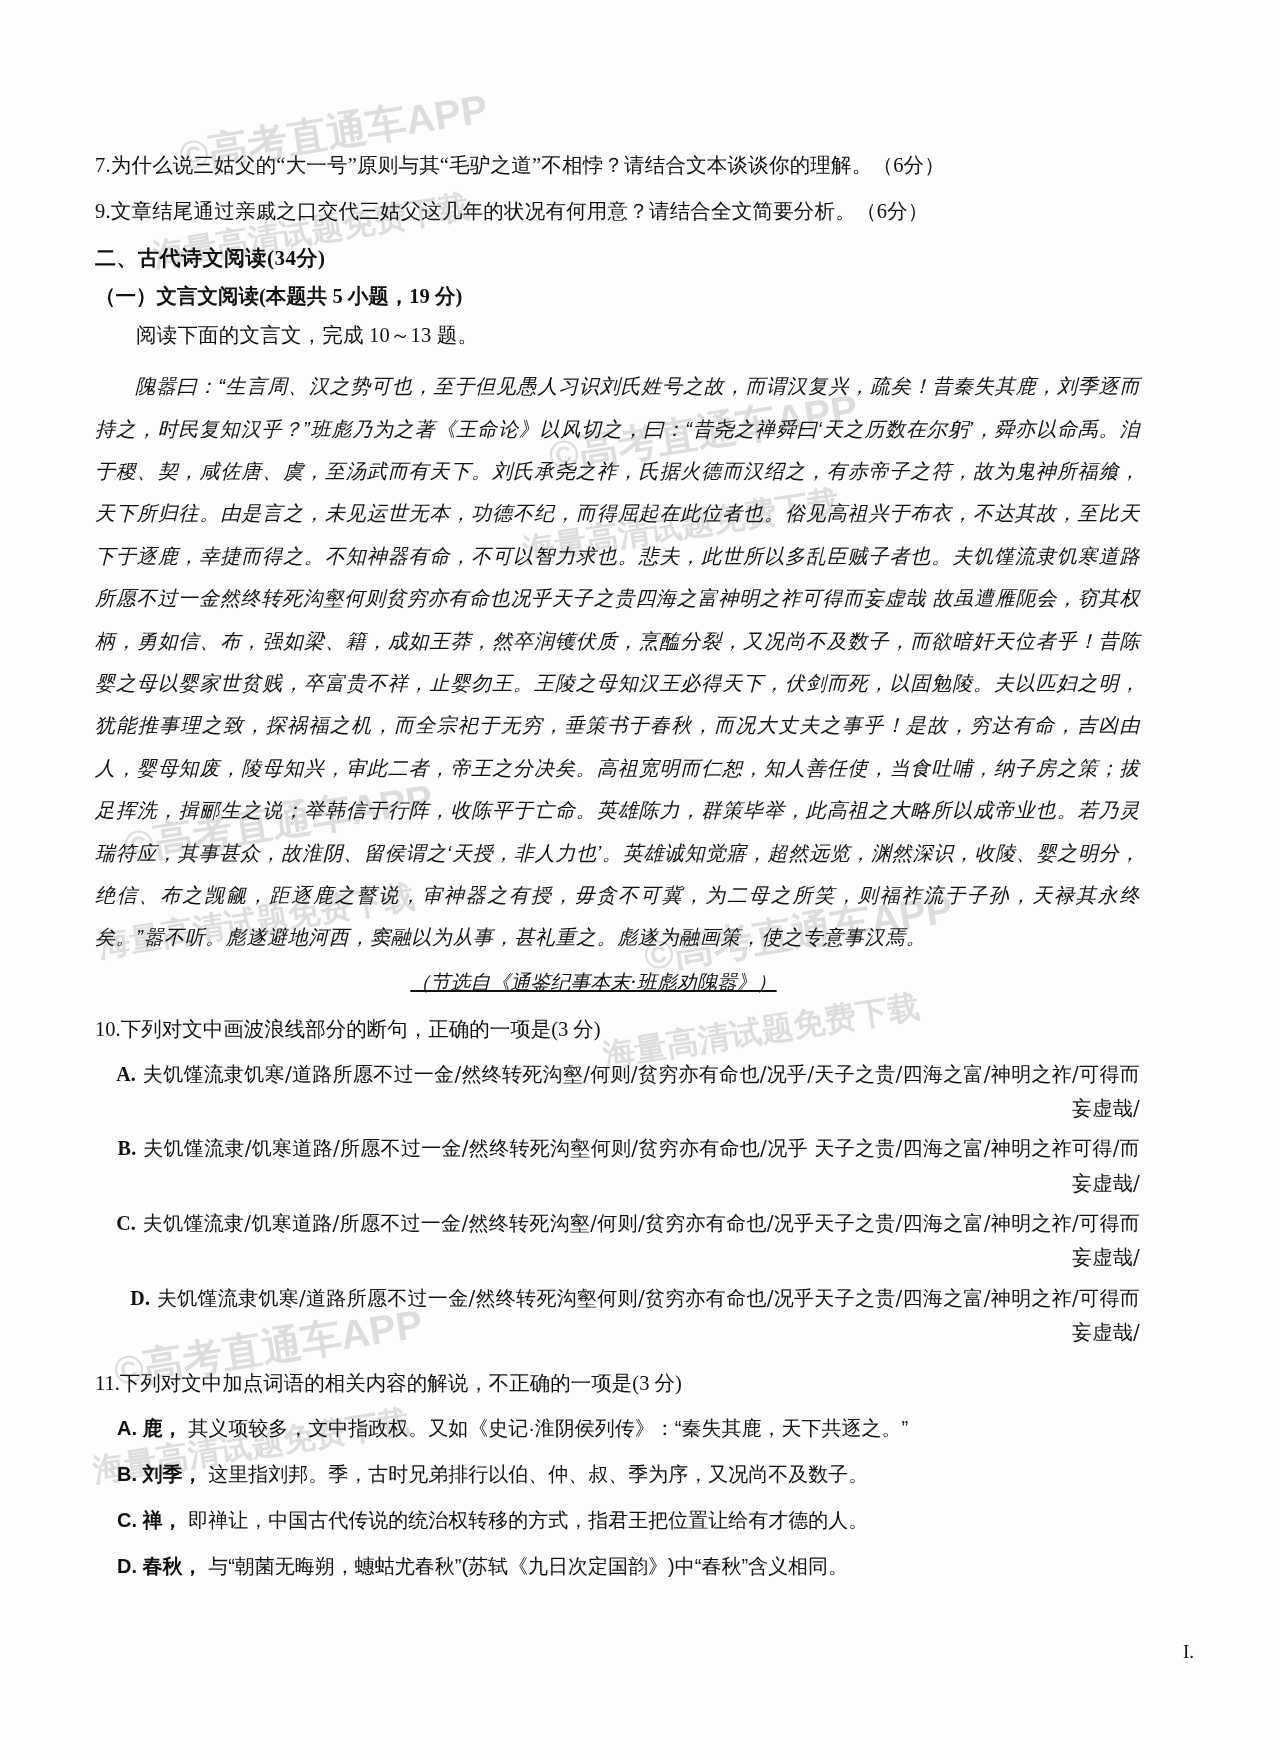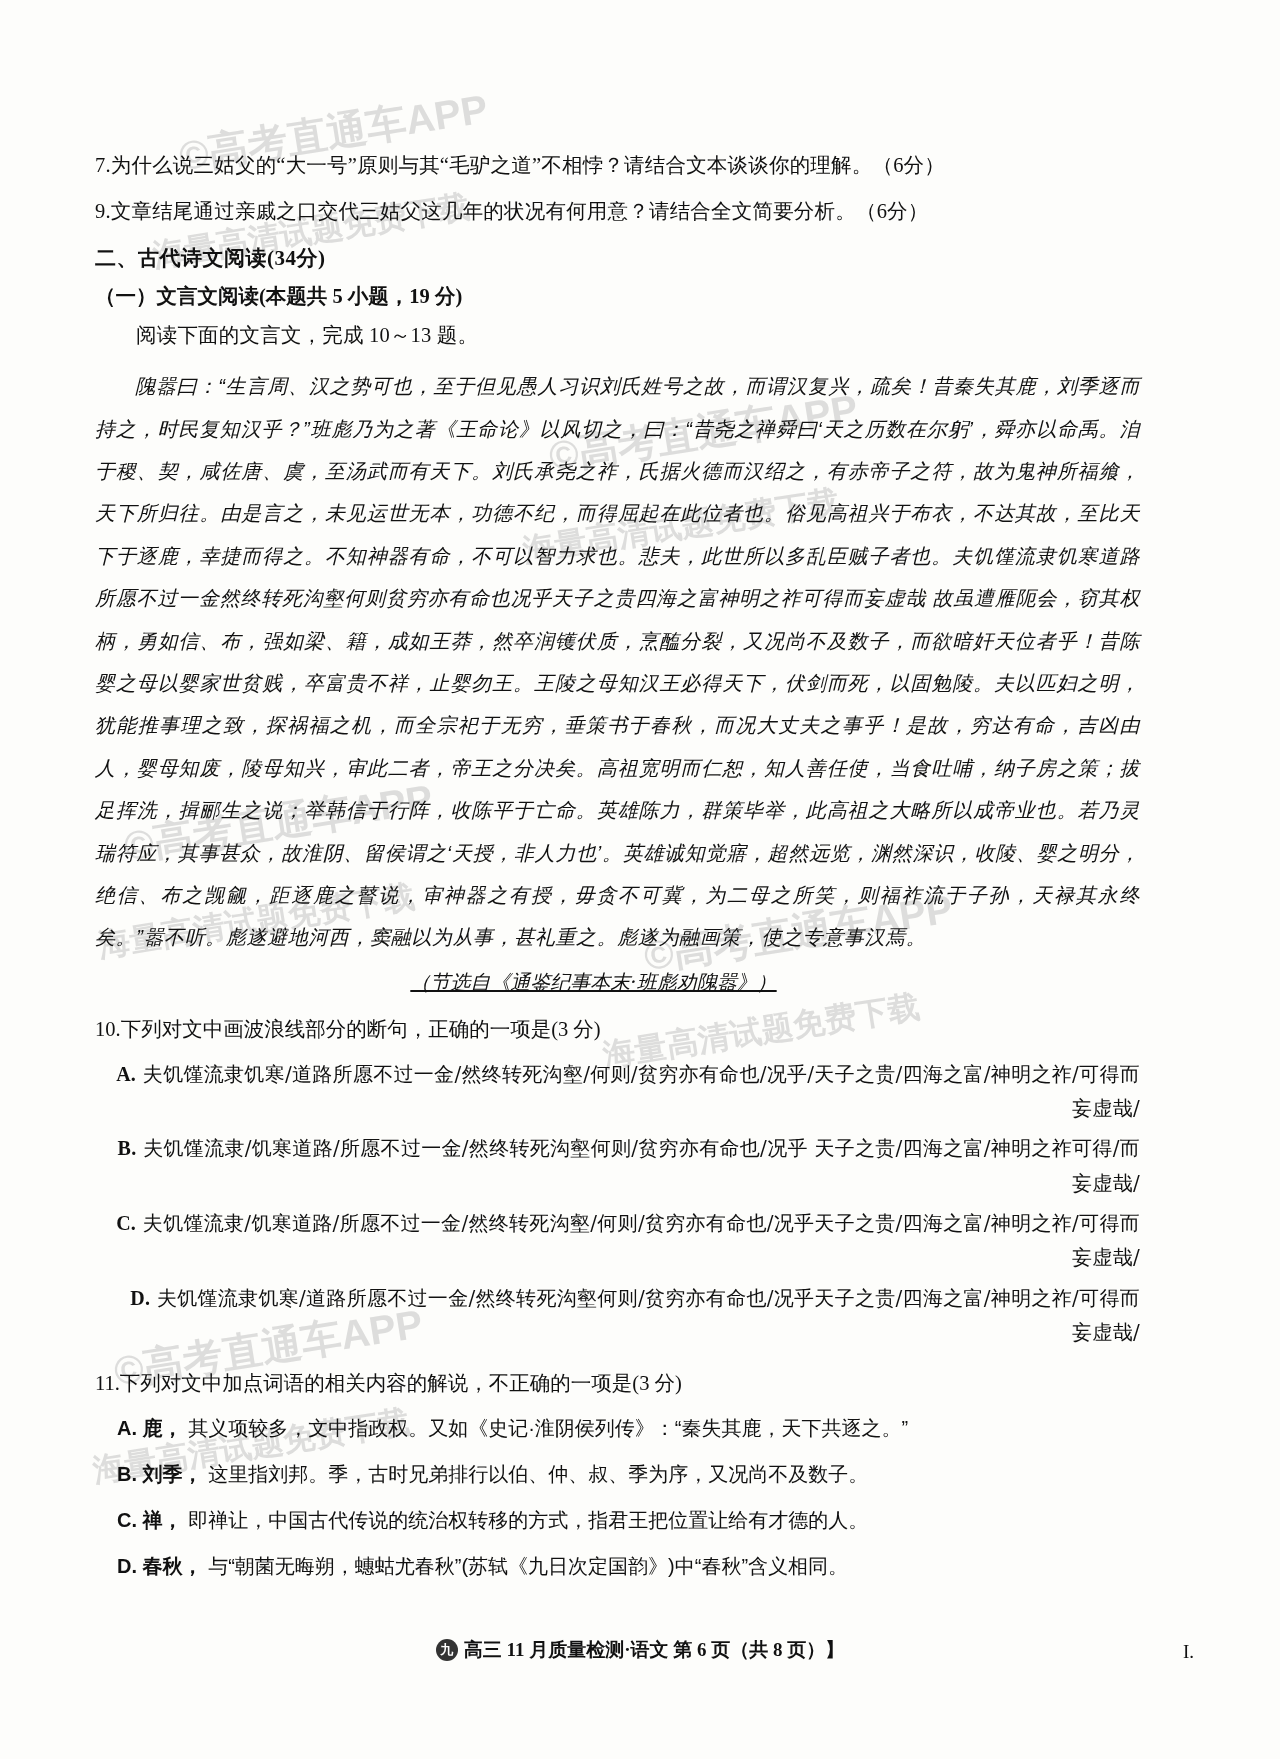--- a/index.html
+++ b/index.html
@@ -208,18 +208,15 @@
       <span>即禅让，中国古代传说的统治权转移的方式，指君王把位置让给有才德的人。</span>
     </p>
     <p class="opt-b">
       <span class="label">D.</span>
       <span class="em">春秋，</span>
       <span>与“朝菌无晦朔，蟪蛄尤春秋”(苏轼《九日次定国韵》)中“春秋”含义相同。</span>
     </p>
 
   </div>
 
-  <div class="footer">
-    <span class="badge">九</span><span>高三 11 月质量检测·语文  第 6 页（共 8 页）】</span>
-  </div>
   <div class="page-mark">I.</div>
 
 </div>
 
 </body></html>

